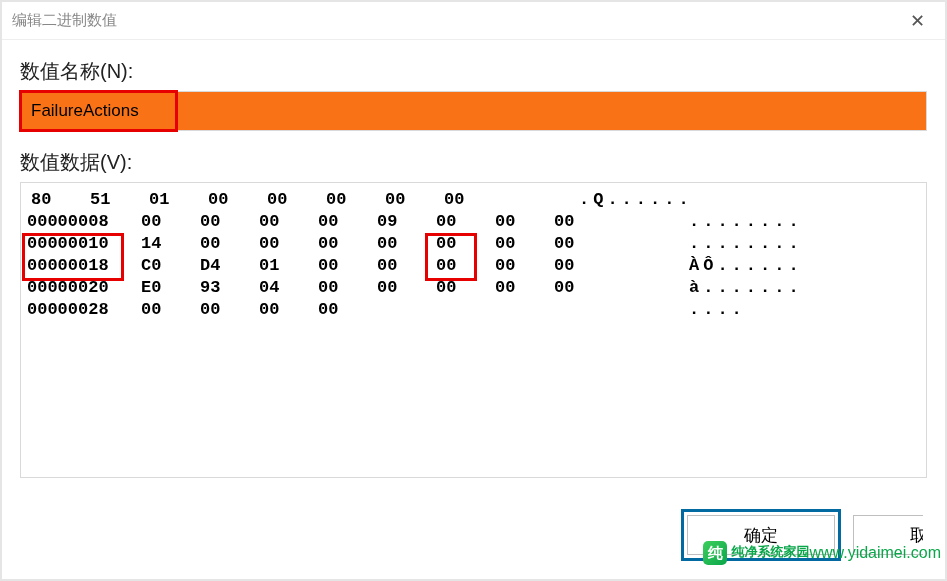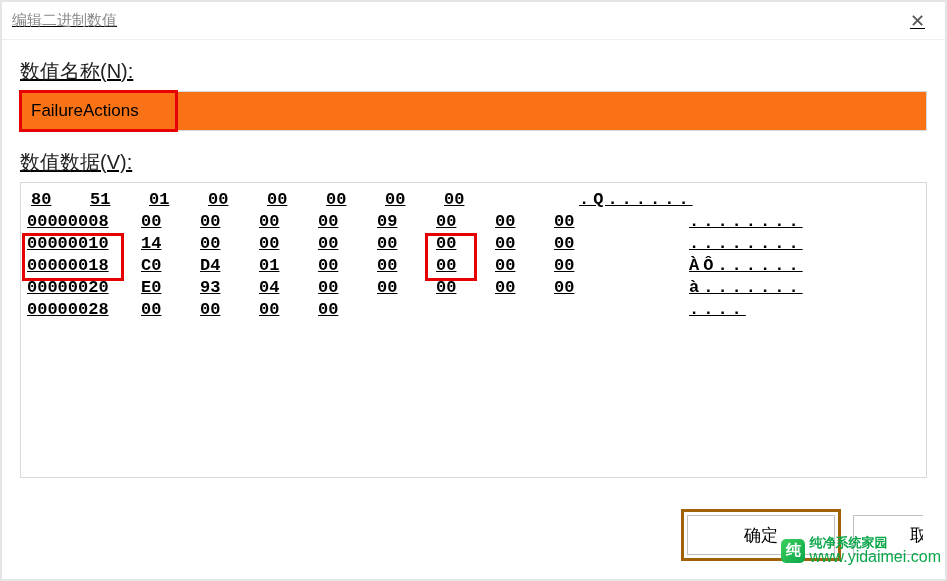--- a/index.html
+++ b/index.html
@@ -4,21 +4,21 @@
   <style>
     * { margin: 0; padding: 0; box-sizing: border-box; }
     body {
       width: 947px;
       height: 581px;
       font-family: "Microsoft YaHei", "Segoe UI", sans-serif;
       background: #fff;
       overflow: hidden;
       position: relative;
     }
-    .window { width: 100%; height: 100%; border: 2px solid #e5e5e5; background: #fff; position: relative; text-decoration: underline; }
+    .window { width: 100%; height: 100%; border: 2px solid #e5e5e5; background: #fff; position: relative; }
     .titlebar {
       height: 38px;
       display: flex;
       align-items: center;
       padding: 0 10px;
       border-bottom: 1px solid #eee;
       justify-content: space-between;
     }
     .title { color: #888; font-size: 15px; }
     .close-x { color: #555; font-size: 18px; padding: 4px 10px; cursor: default; }
@@ -59,25 +59,25 @@
 
     .button-row { position: absolute; bottom: 18px; right: 22px; display: flex; gap: 12px; align-items: center; }
     .btn {
       width: 148px; height: 40px;
       border: 1px solid #bfbfbf;
       background: #fff;
       font-size: 17px;
       font-family: inherit;
       cursor: default;
     }
-    .ok-wrap { border: 3px solid #a16207; padding: 3px; }
+    .ok-wrap { border: 3px solid #0369a1; padding: 3px; }
 
     .watermark { position: absolute; right: 4px; bottom: 14px; display:flex; align-items:center; gap:4px; }
     .wm-icon { width: 24px; height:24px; background: linear-gradient(135deg,#3dcf5c,#0aa64a); border-radius: 5px; display:flex;align-items:center;justify-content:center;color:#fff;font-size:15px;font-weight:bold; font-family:sans-serif;}
-    .wm-text { display:flex; flex-direction:column; line-height:1; }
+    .wm-text { display:flex; flex-direction:row; line-height:1; }
     .wm-cn { font-size:13px; color:#0aa64a; font-weight:bold; }
     .wm-url { font-size:16px; color:#0aa64a;text-align:right; }
     .cancel-clip { width: 70px; overflow: hidden; }
     .cancel-btn { width: 148px; text-align: center; }
   </style>
 </head>
 <body>
 
 <div class="window">
   <div class="titlebar">

